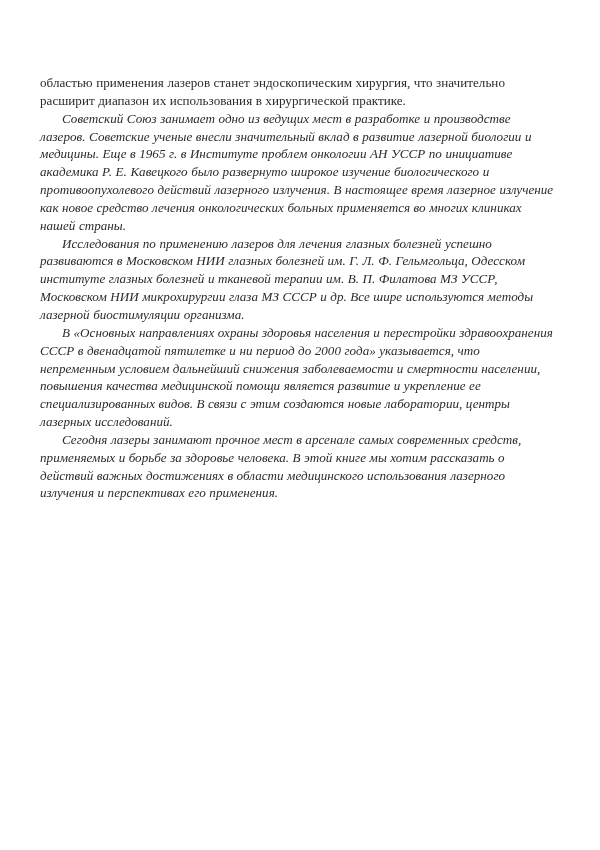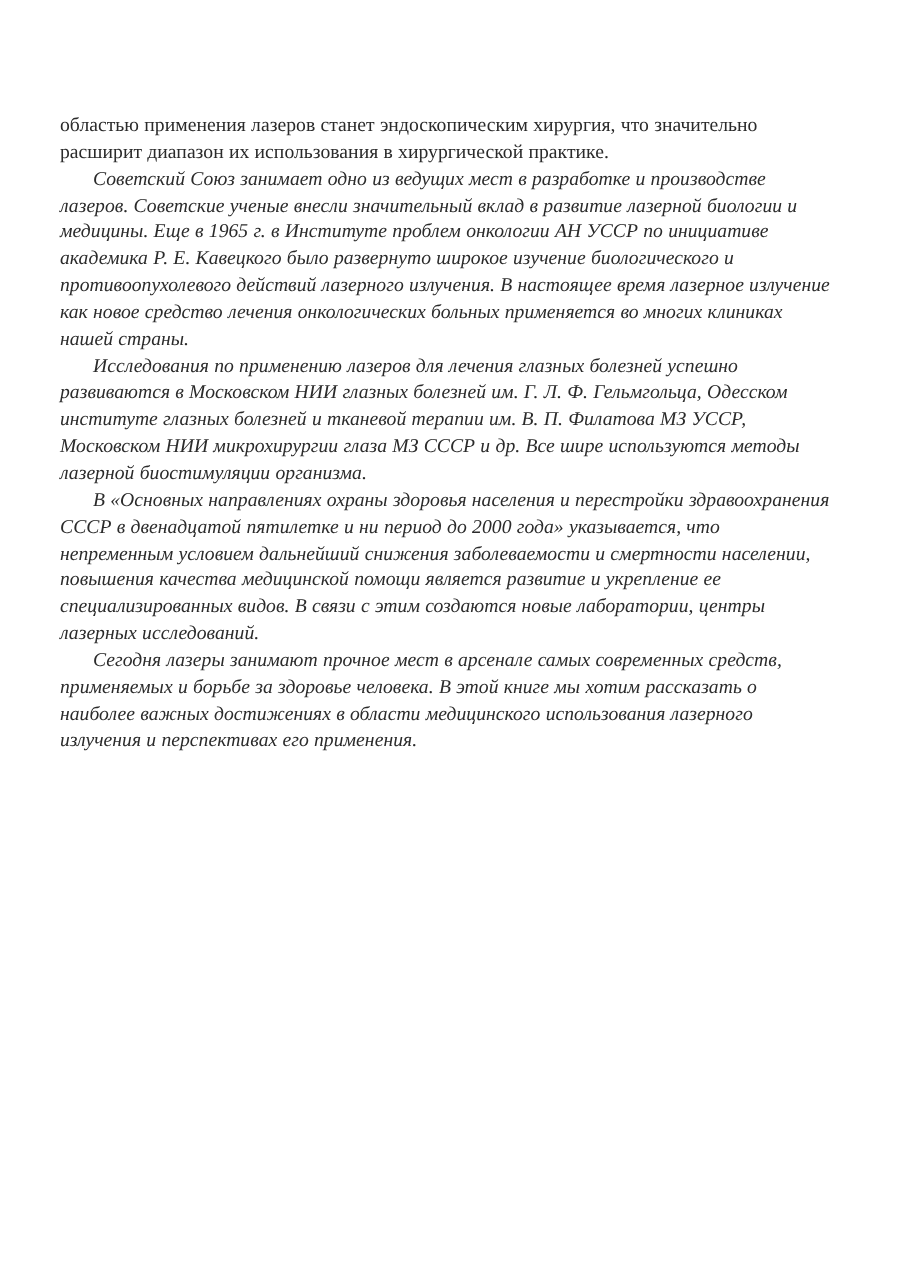--- a/index.html
+++ b/index.html
@@ -55,16 +55,16 @@
   <div class="text-body">
 
     <p class="para">областью применения лазеров станет эндоскопическим хирургия, что значительно расширит диапазон их использования в хирургической практике.</p>
 
     <p class="para indented">Советский Союз занимает одно из ведущих мест в разработке и производстве лазеров. Советские ученые внесли значительный вклад в развитие лазерной биологии и медицины. Еще в 1965 г. в Институте проблем онкологии АН УССР по инициативе академика Р. Е. Кавецкого было развернуто широкое изучение биологического и противоопухолевого действий лазерного излучения. В настоящее время лазерное излучение как новое средство лечения онкологических больных применяется во многих клиниках нашей страны.</p>
 
     <p class="para indented">Исследования по применению лазеров для лечения глазных болезней успешно развиваются в Московском НИИ глазных болезней им. Г. Л. Ф. Гельмгольца, Одесском институте глазных болезней и тканевой терапии им. В. П. Филатова МЗ УССР, Московском НИИ микрохирургии глаза МЗ СССР и др. Все шире используются методы лазерной биостимуляции организма.</p>
 
     <p class="para indented">В «Основных направлениях охраны здоровья населения и перестройки здравоохранения СССР в двенадцатой пятилетке и ни период до 2000 года» указывается, что непременным условием дальнейший снижения заболеваемости и смертности населении, повышения качества медицинской помощи является развитие и укрепление ее специализированных видов. В связи с этим создаются новые лаборатории, центры лазерных исследований.</p>
 
-    <p class="para indented">Сегодня лазеры занимают прочное мест в арсенале самых современных средств, применяемых и борьбе за здоровье человека. В этой книге мы хотим рассказать о наиболее важных достижениях в области медицинского использования лазерного излучения и перспективах его применения.</p>
+    <p class="para indented">Сегодня лазеры занимают прочное мест в арсенале самых современных средств, применяемых и борьбе за здоровье человека. В этой книге мы хотим рассказать о действий важных достижениях в области медицинского использования лазерного излучения и перспективах его применения.</p>
 
   </div>
 </div>
 
 </body></html>

